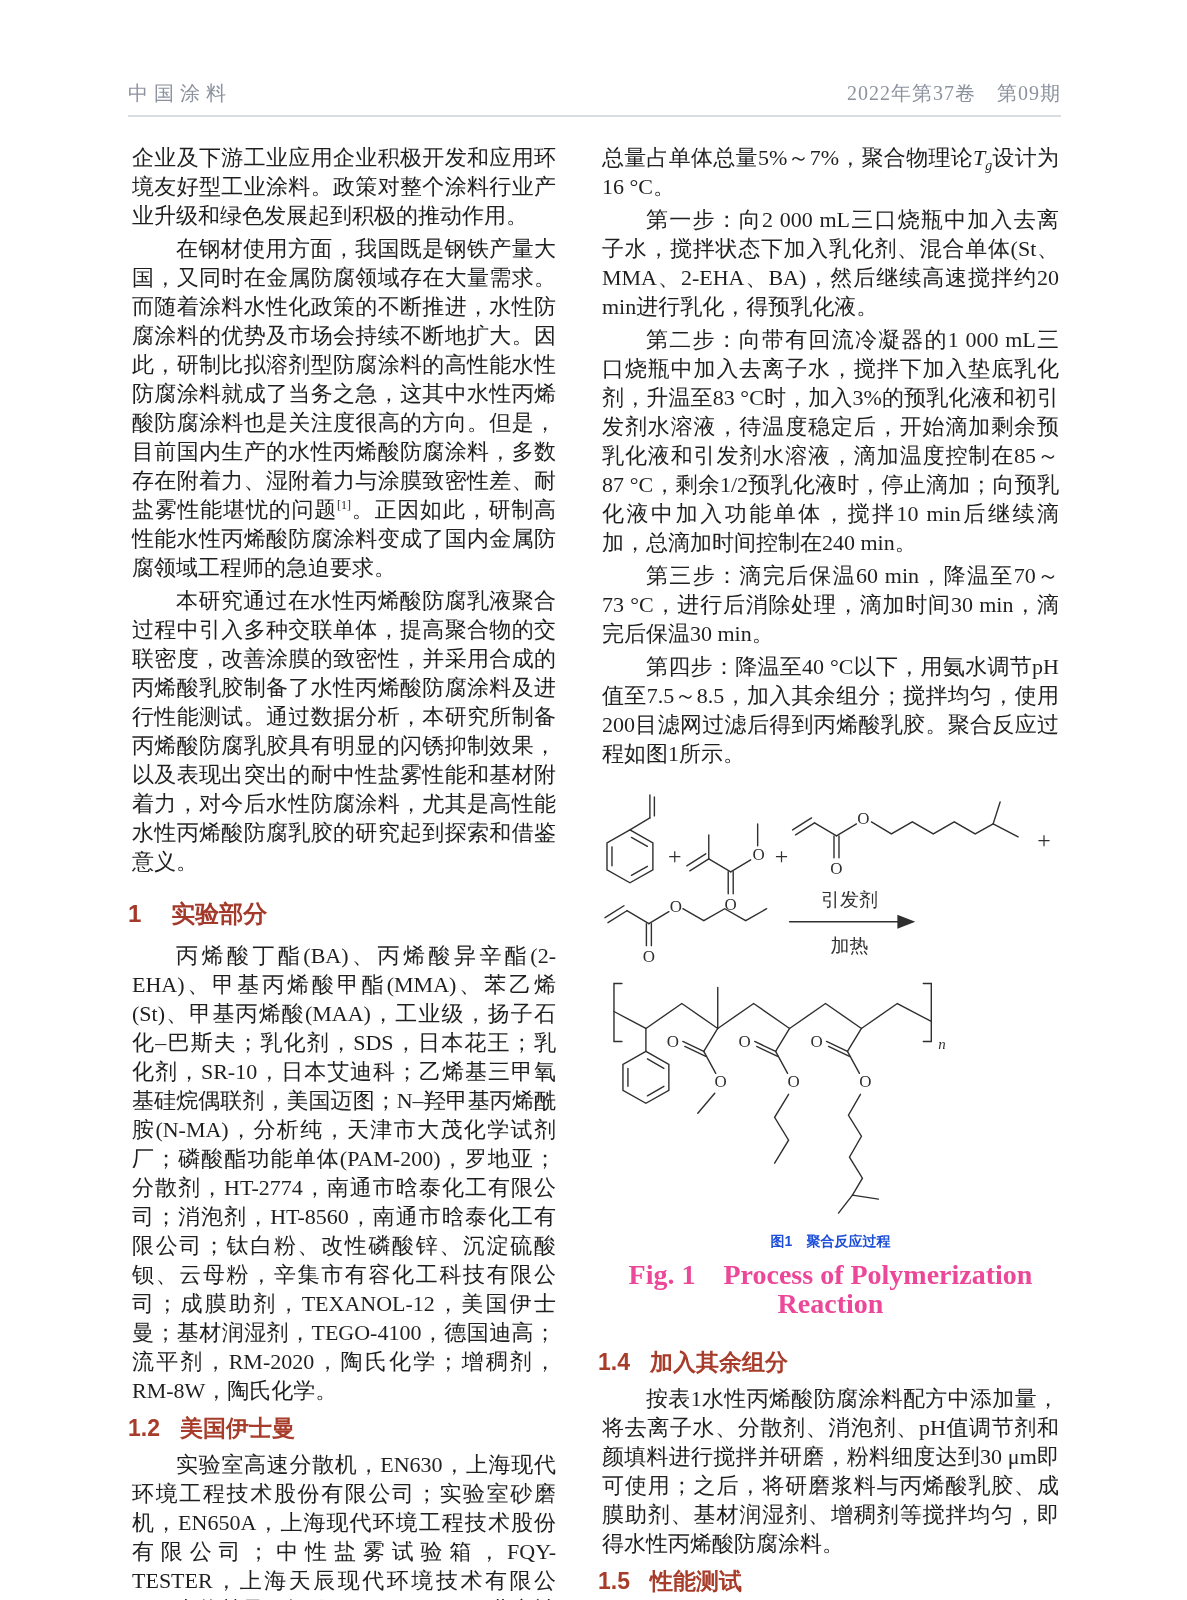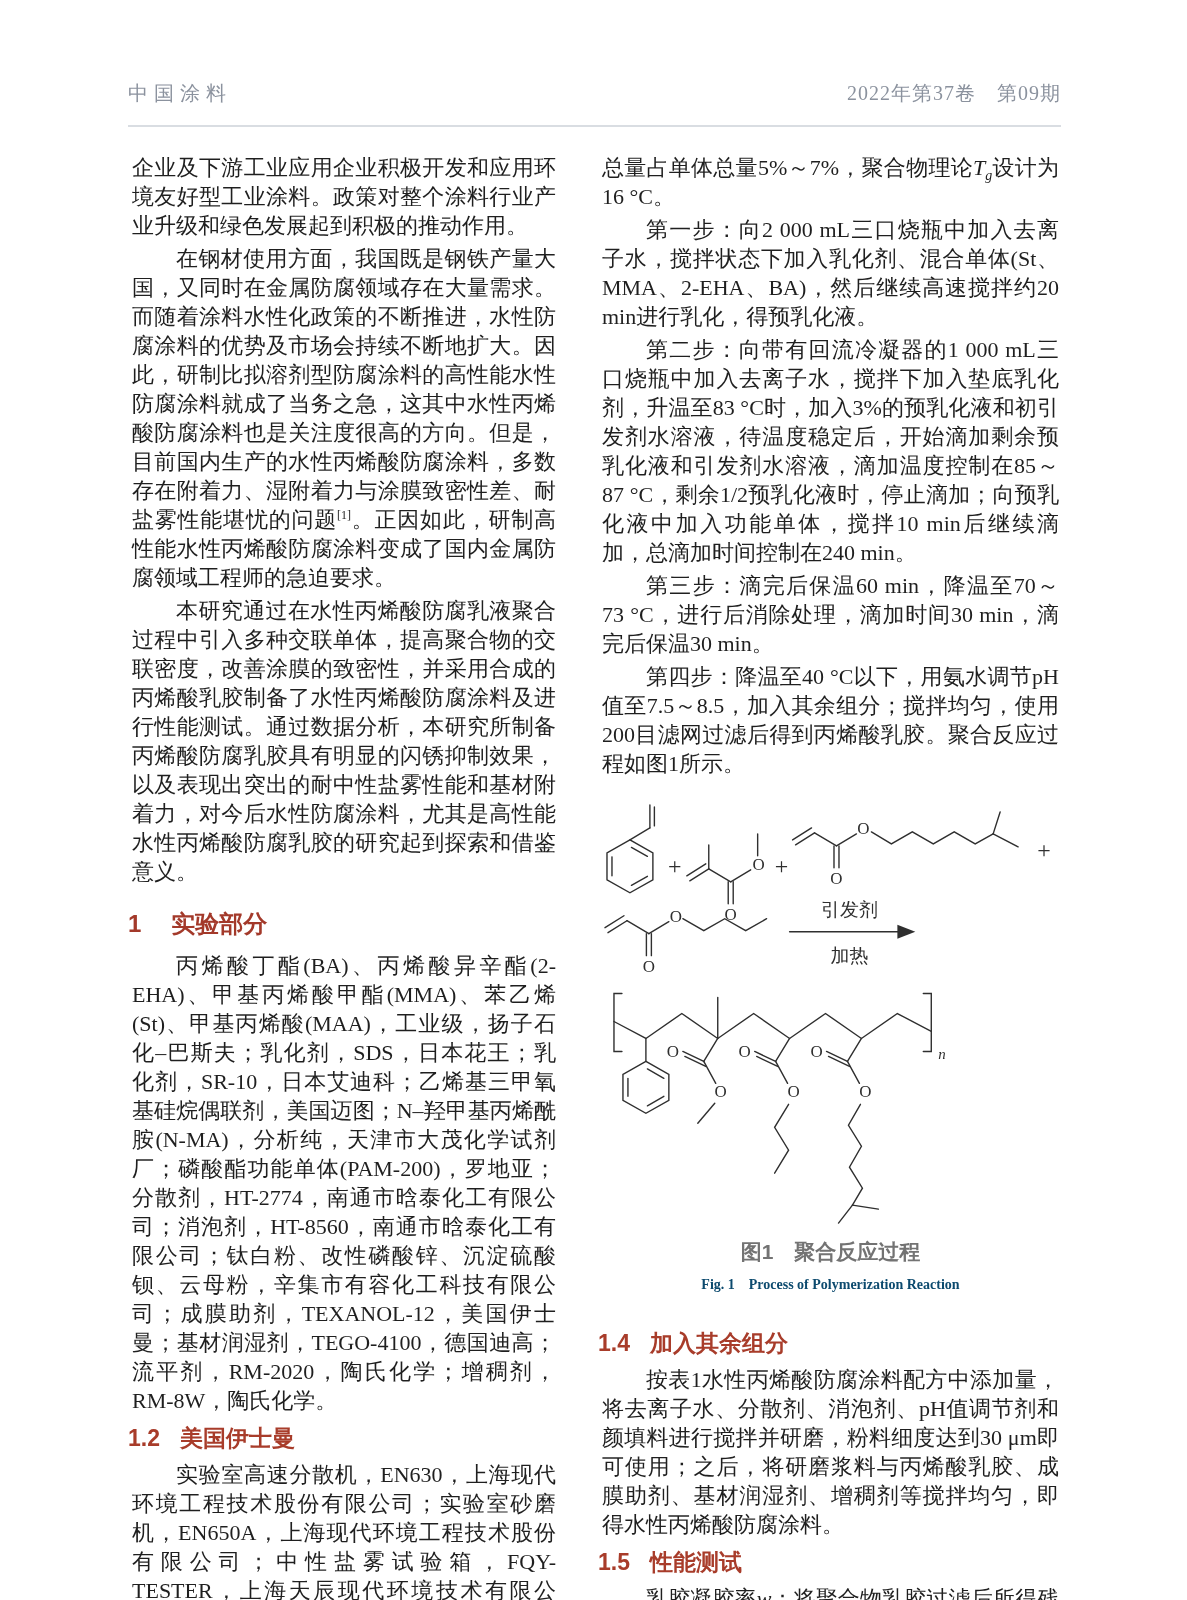--- a/index.html
+++ b/index.html
@@ -8,21 +8,21 @@
     width:1187px;height:1600px;
     margin:0 auto;
     background:#ffffff;
     font-family:"Liberation Serif","DejaVu Serif",serif;
     color:#1f1f1f;
     overflow:hidden;
     box-sizing:border-box;
   }
   .page-header{
     display:flex;justify-content:space-between;align-items:flex-end;
-    padding:80px 126px 18px 128px;
+    padding:80px 126px 8px 128px;
     font-size:20px;color:#8b929e;
   }
   .journal-name{letter-spacing:6px;}
   .issue-info{letter-spacing:1px;}
   .header-rule{height:2px;background:#d9dde2;margin:0 126px 0 128px;}
   .columns{
     display:flex;gap:38px;
     padding:22px 126px 0 128px;
     box-sizing:border-box;
   }
@@ -44,25 +44,25 @@
     font-family:"Liberation Sans","DejaVu Sans",sans-serif;
     font-size:23px;font-weight:bold;color:#a83c2a;
     margin:9px 0 7px 0;line-height:1.25;text-indent:0;
   }
   h3.subsec .sub-num{margin-right:20px;}
   figure.chem-figure{margin:14px 0 30px 0;}
   figure.chem-figure svg{display:block;width:465px;height:auto;}
   figcaption{margin-top:6px;text-align:center;}
   .cap-zh{
     font-family:"Liberation Sans","DejaVu Sans",sans-serif;
-    font-size:21px;font-weight:bold;color:#737373;
+    font-size:14px;font-weight:bold;color:#1d4ed8;
   }
   .cap-en{
     font-family:"Liberation Serif","DejaVu Serif",serif;
-    font-size:14px;font-weight:bold;color:#0c4a6e;margin-top:4px;
+    font-size:28px;font-weight:bold;color:#ec4899;margin-top:4px;
   }
   .chem{stroke:#2f2f2f;stroke-width:1.4;fill:none;stroke-linecap:round;}
   .chem-fill{fill:#2f2f2f;stroke:none;}
   text.atom{font-family:"Liberation Serif",serif;font-size:17px;fill:#2f2f2f;text-anchor:middle;}
   text.plus{font-family:"Liberation Serif",serif;font-size:24px;fill:#2f2f2f;text-anchor:middle;}
   text.cn{font-family:"Liberation Serif","DejaVu Serif",serif;font-size:19px;fill:#2f2f2f;text-anchor:middle;}
   text.rep{font-family:"Liberation Serif",serif;font-size:15px;font-style:italic;fill:#2f2f2f;}
 </style>
 </head>
 <body>

